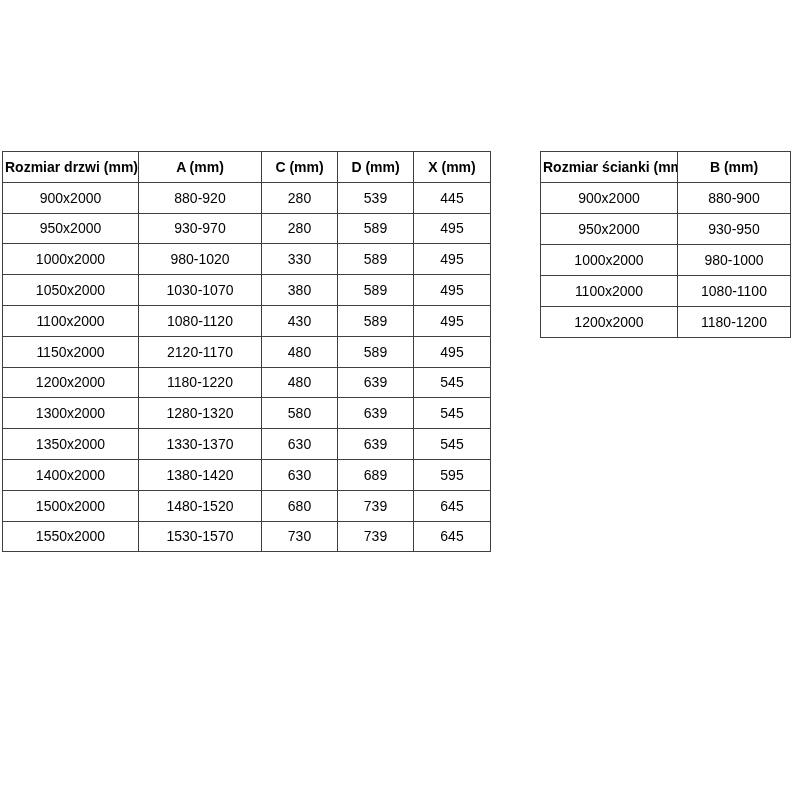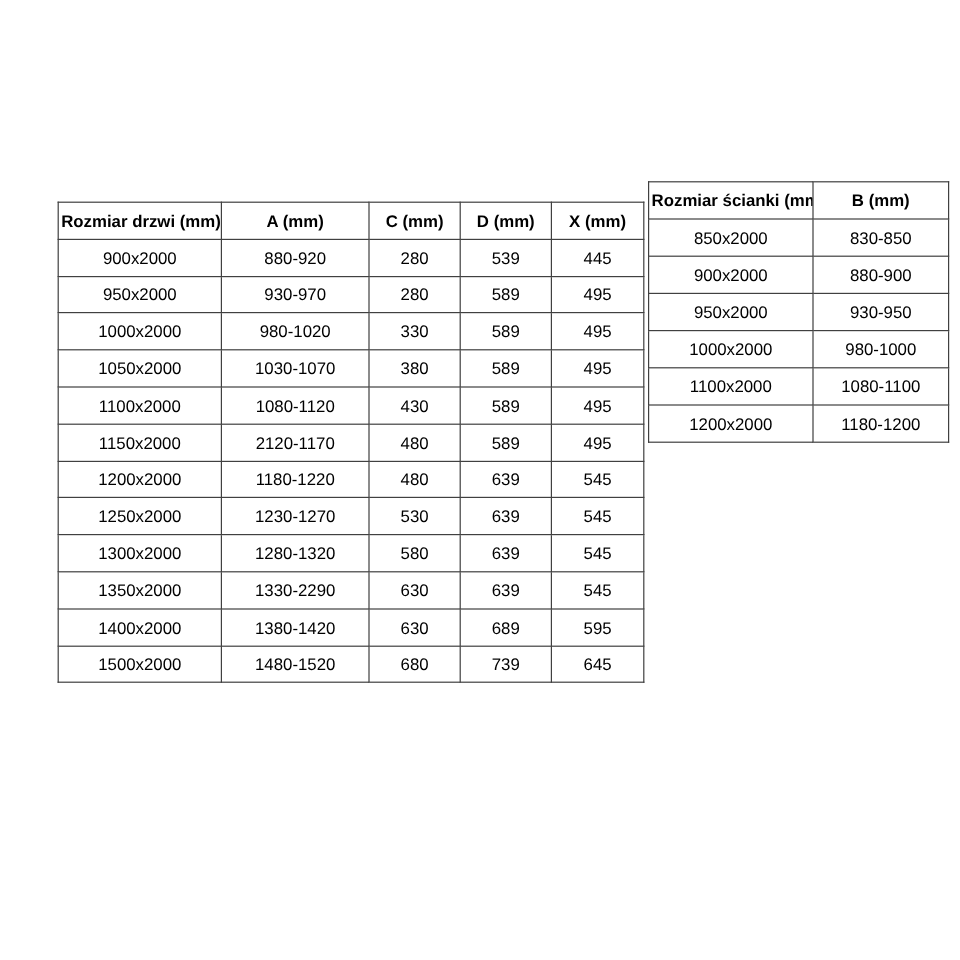--- a/index.html
+++ b/index.html
@@ -31,23 +31,22 @@
     padding: 0 2px;
     height: 29.8px;
     white-space: nowrap;
     overflow: hidden;
   }
   table.spec th {
     font-weight: bold;
   }
   #doors-table {
     left: 2px;
-    top: 168px;
+    top: 151px;
     width: 488px;
-    margin-left: 46px;
   }
   #wall-table {
     left: 540px;
     top: 151px;
     width: 250px;
   }
   #wall-table th,
   #wall-table td {
     height: 30px;
   }
@@ -118,74 +117,70 @@
           <td>495</td>
         </tr>
         <tr>
           <td>1200x2000</td>
           <td>1180-1220</td>
           <td>480</td>
           <td>639</td>
           <td>545</td>
         </tr>
         <tr>
-          <td>1250x2000</td>
-          <td>1230-1270</td>
-          <td>530</td>
-          <td>639</td>
-          <td>545</td>
-        </tr>
-        <tr>
           <td>1300x2000</td>
           <td>1280-1320</td>
           <td>580</td>
           <td>639</td>
           <td>545</td>
         </tr>
         <tr>
           <td>1350x2000</td>
-          <td>1330-2290</td>
+          <td>1330-1370</td>
           <td>630</td>
           <td>639</td>
           <td>545</td>
         </tr>
         <tr>
           <td>1400x2000</td>
           <td>1380-1420</td>
           <td>630</td>
           <td>689</td>
           <td>595</td>
         </tr>
         <tr>
           <td>1500x2000</td>
           <td>1480-1520</td>
           <td>680</td>
+          <td>739</td>
+          <td>645</td>
+        </tr>
+        <tr>
+          <td>1550x2000</td>
+          <td>1530-1570</td>
+          <td>730</td>
           <td>739</td>
           <td>645</td>
         </tr>
       </tbody>
   </table>
 
   <table class="spec" id="wall-table">
     <colgroup>
       <col style="width:137px">
       <col style="width:113px">
     </colgroup>
     <thead>
       <tr>
           <th>Rozmiar ścianki (mm)</th>
           <th>B (mm)</th>
         </tr>
     </thead>
     <tbody>
         <tr>
-          <td>850x2000</td>
-          <td>830-850</td>
-        </tr>
-        <tr>
           <td>900x2000</td>
           <td>880-900</td>
         </tr>
         <tr>
           <td>950x2000</td>
           <td>930-950</td>
         </tr>
         <tr>
           <td>1000x2000</td>
           <td>980-1000</td>

